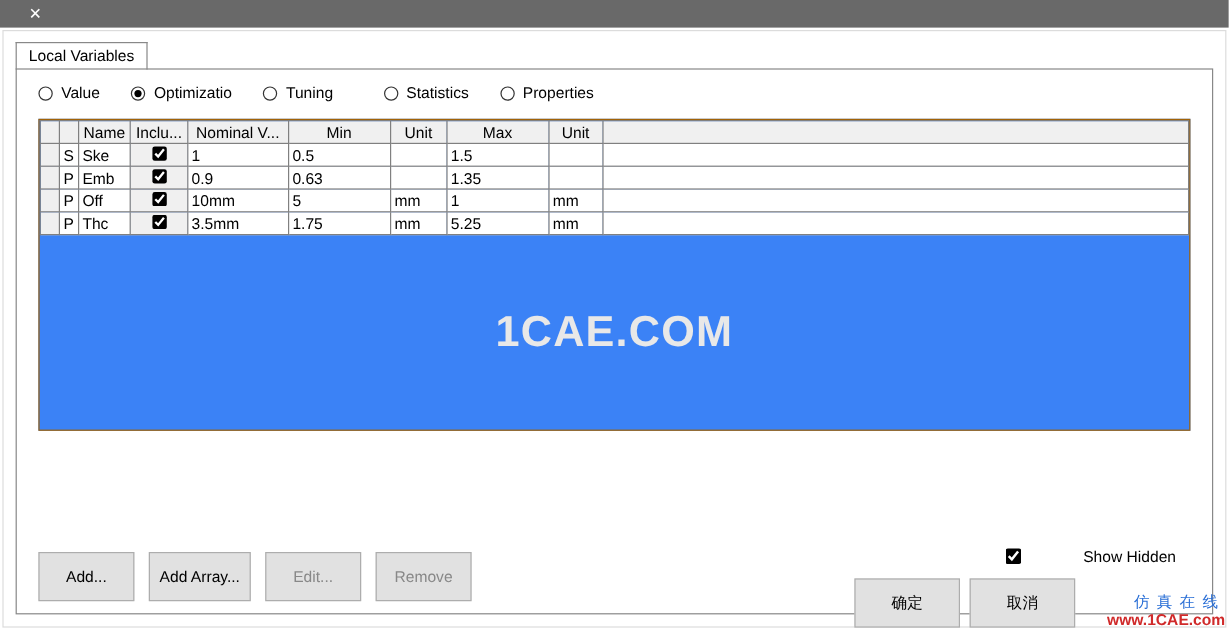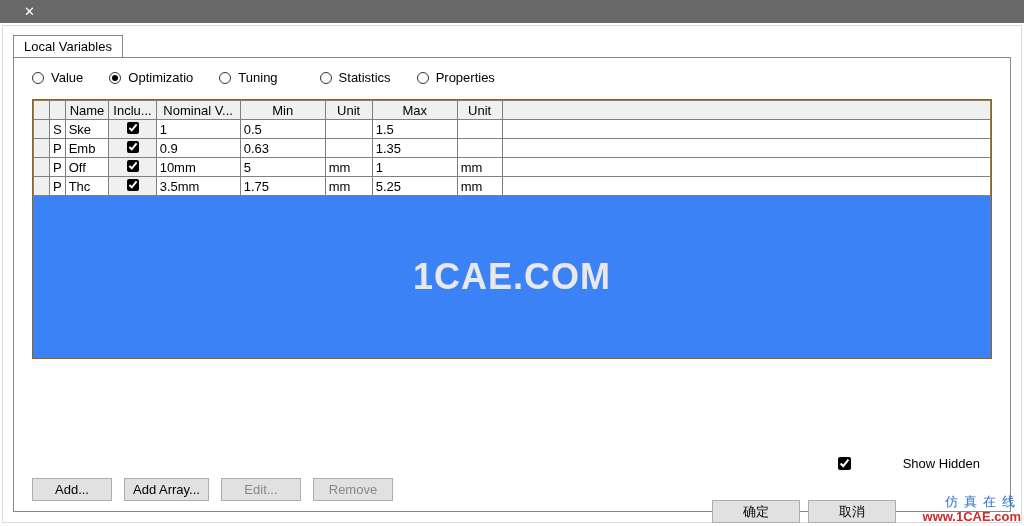--- a/index.html
+++ b/index.html
@@ -93,21 +93,21 @@
 td.max { width:85px;margin-top:24px; }
 td.unit2 { width:45px; }
 td.rest { border-right: 1px solid #808080; }
 .chk input { width:12px; height:12px; accent-color:#000; }
 .btn-row {
   position: absolute;
   bottom: 10px; left: 18px;
   display: flex; gap: 12px;
 }
 .btn {
-  min-width: 80px; height: 23px;
+  min-width: 80px; height: 41px;
   background: #e1e1e1;
   border: 1px solid #adadad;
   font-family: inherit; font-size: 13px;
   padding: 0 8px;
 }
 .btn:disabled { color: #888; }
 .show-hidden {
   position: absolute;
   right: 30px; bottom: 40px;
   font-size: 13px;

